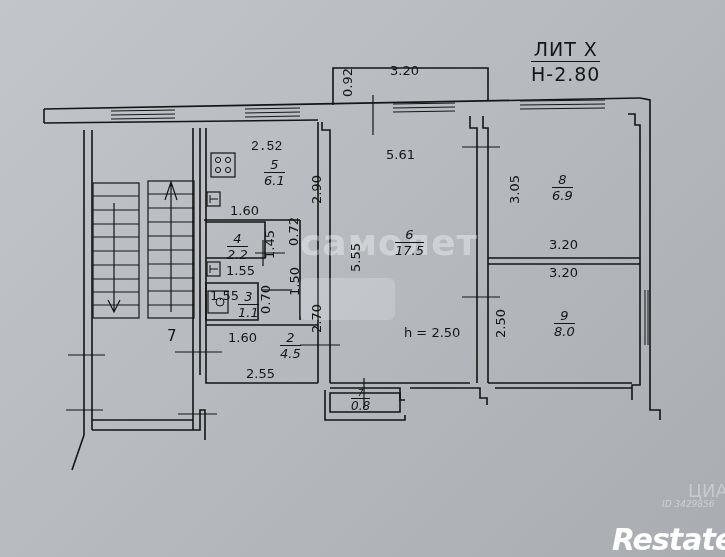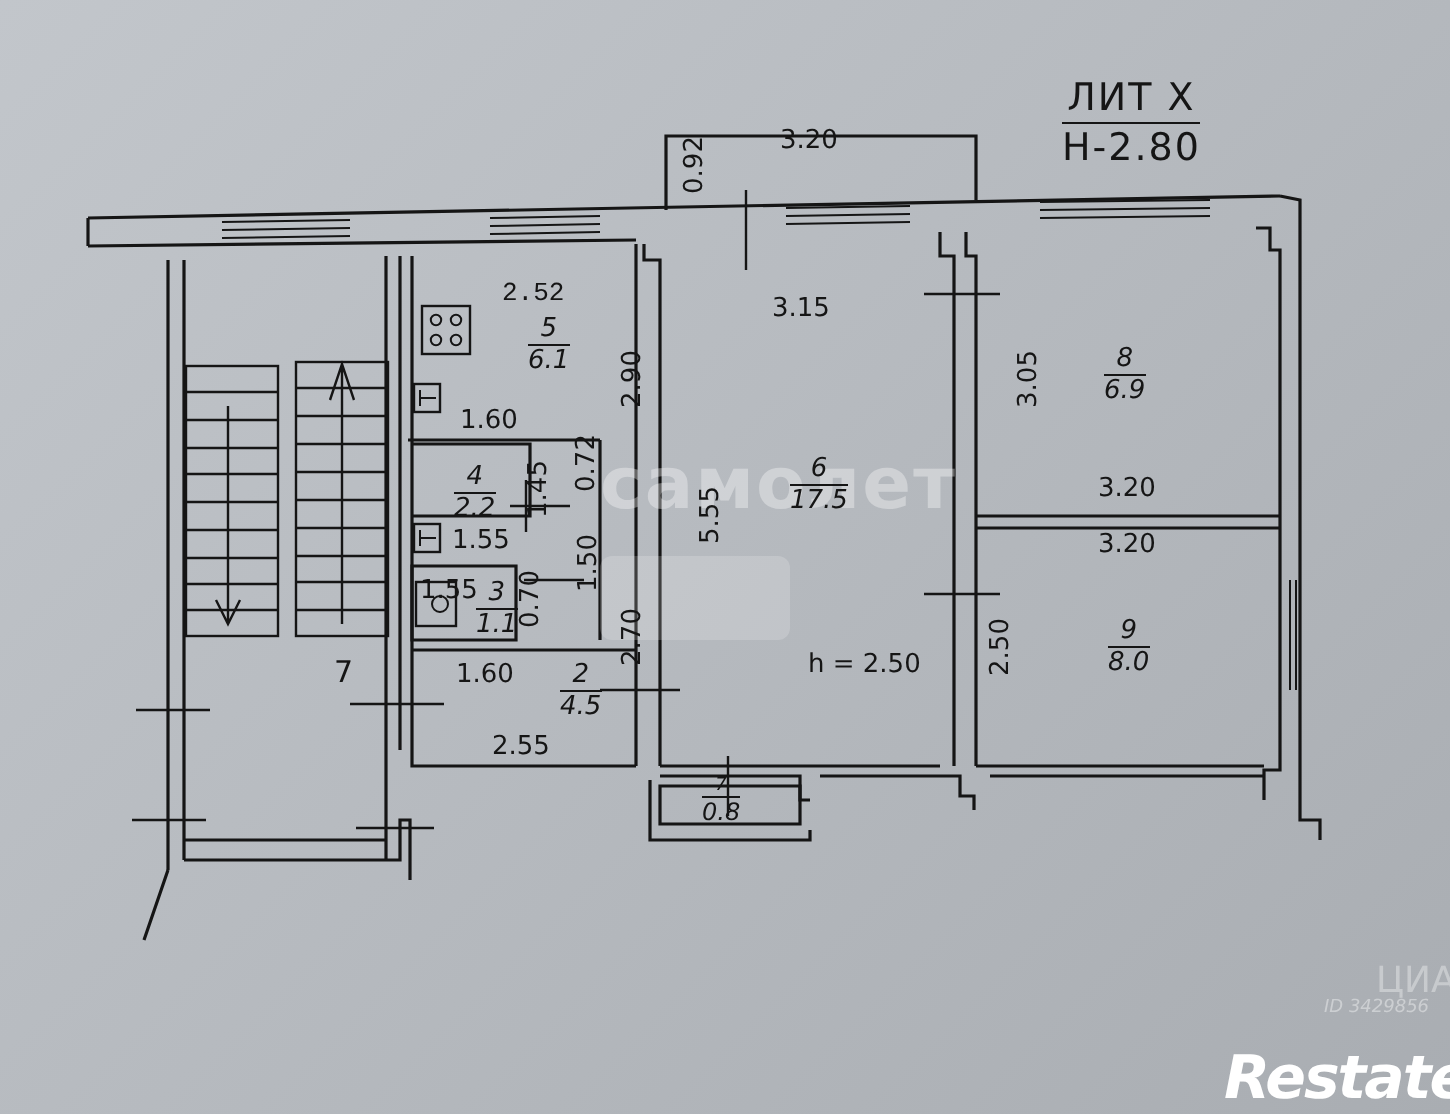--- a/index.html
+++ b/index.html
@@ -145,21 +145,21 @@
 <div class="lbl" style="left:228px;top:331px;">1.60</div>
 <div class="frac" style="left:280px;top:331px;">
   <span class="num">2</span>
   <span class="den">4.5</span>
 </div>
 <div class="lbl v" style="left:302px;top:312px;">2.70</div>
 <div class="lbl" style="left:246px;top:367px;">2.55</div>
 
 <div class="lbl" style="left:167px;top:329px;font-size:15px;">7</div>
 
-<div class="lbl" style="left:386px;top:148px;">3.15</div>
+<div class="lbl" style="left:386px;top:148px;">5.61</div>
 <div class="lbl v" style="left:341px;top:251px;">5.55</div>
 <div class="frac" style="left:395px;top:228px;">
   <span class="num">6</span>
   <span class="den">17.5</span>
 </div>
 <div class="lbl" style="left:404px;top:326px;">h = 2.50</div>
 
 <div class="frac" style="left:351px;top:389px;font-size:12px;">
   <span class="num" style="font-size:9px;padding-bottom:0;">7</span>
   <span class="den">0.8</span>

